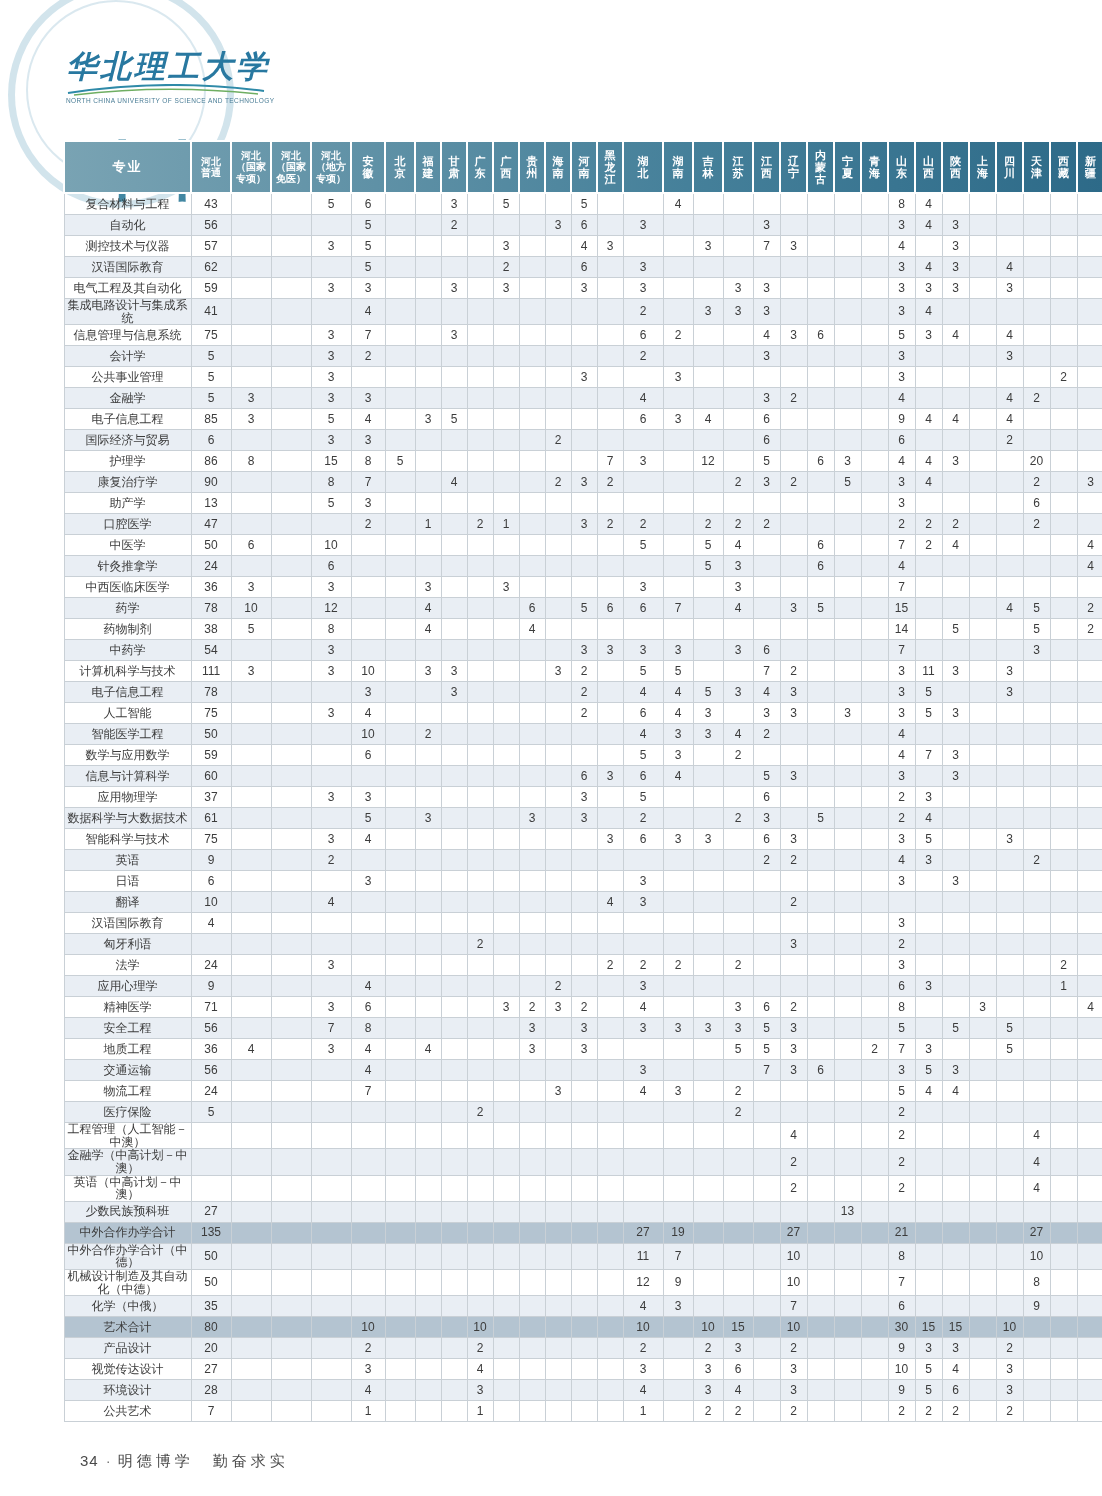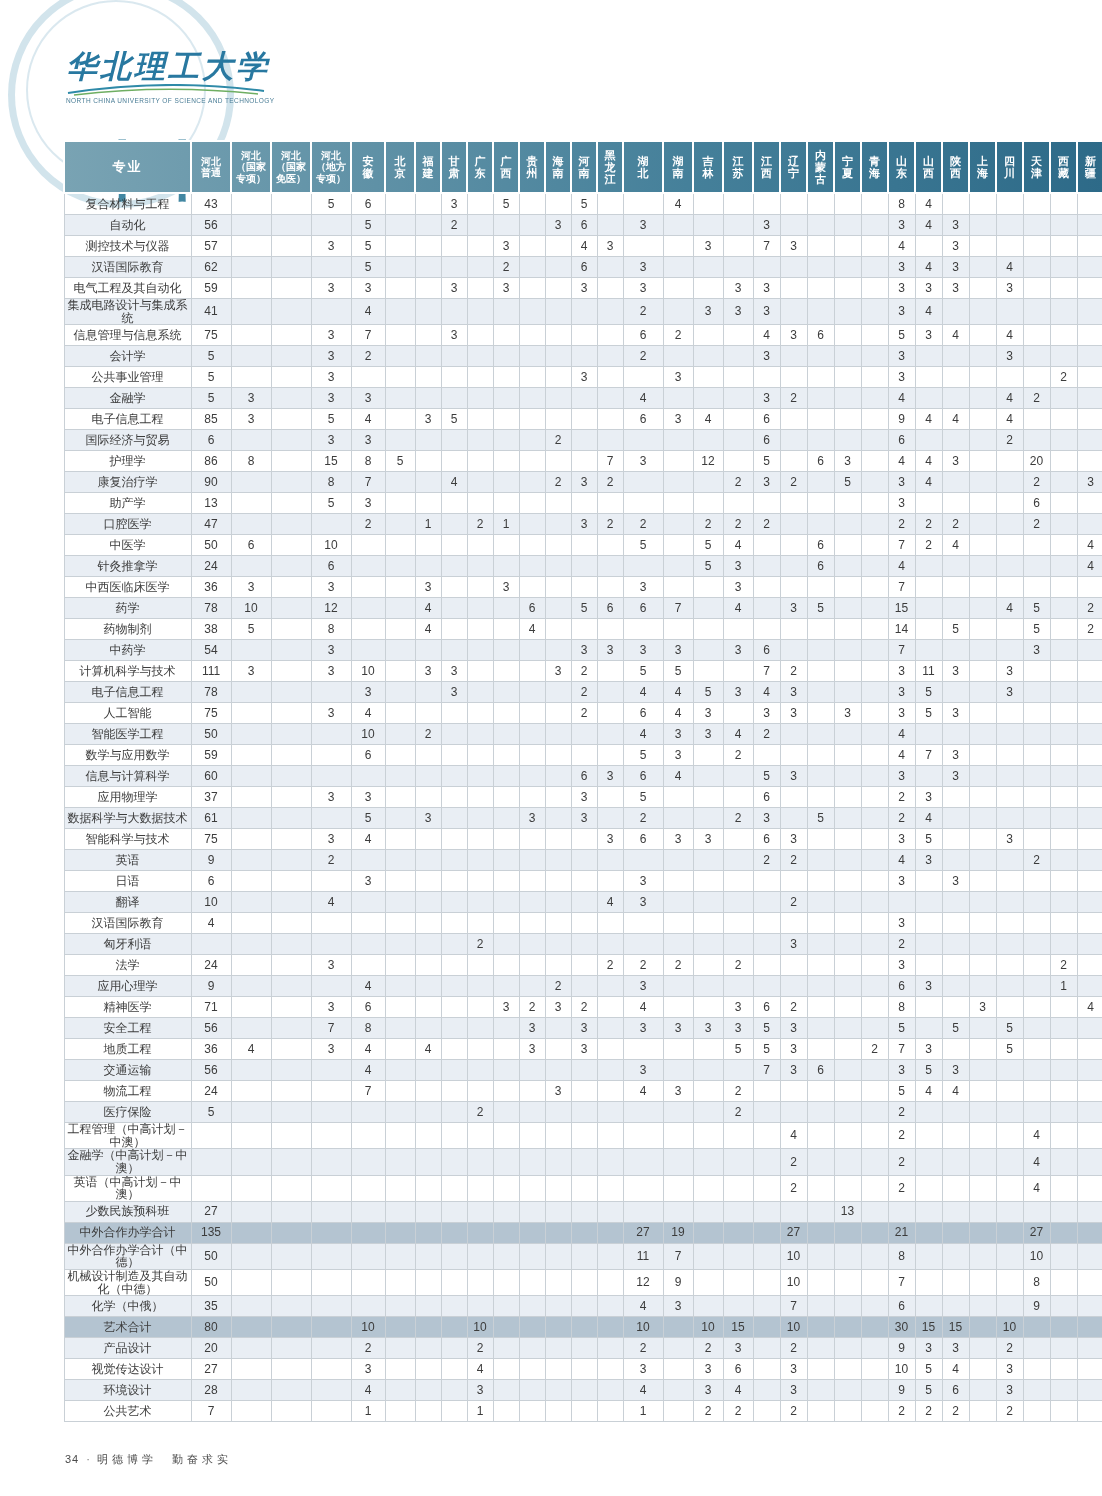--- a/index.html
+++ b/index.html
@@ -35,21 +35,21 @@
   #plan-table td{height:20px;font-size:12px;line-height:1.05;}
   td.major-name{font-size:11.5px;color:#2f2f2f;line-height:1.1;}
   tbody tr:nth-child(even) td{background:#e9eef4;}
   tbody tr.row-summary td{background:#b4c4d1;}
 
   
   th.w-name{width:123px;} th.w-hb{width:36px;} th.w-ah{width:30px;} th.w-bj{width:26px;}
   th.w-sm{width:22px;} th.w-hub{width:36px;} th.w-md{width:26px;} th.w-df{width:23px;}
 
   
-  #footer{position:absolute;left:65px;top:1452px;z-index:2;font-size:11px;color:#4a4a4a;}
+  #footer{position:absolute;left:80px;top:1452px;z-index:2;font-size:15px;color:#4a4a4a;}
   #footer .sep{margin:0 7px;color:#777;}
   #footer .motto{letter-spacing:4px;}
   #footer .pgnum{letter-spacing:1px;}
 </style>
 </head>
 <body>
 
 <div id="page">
 
   <div id="watermark-ring"></div>
@@ -1629,21 +1629,21 @@
           <td>2</td>
           <td></td>
           <td></td>
           <td></td>
           <td></td>
           <td></td>
           <td></td>
           <td></td>
         </tr>
         <tr>
-          <td class="major-name">工程管理（中高计划－中澳）</td>
+          <td class="major-name">工程管理（人工智能－中澳）</td>
           <td></td>
           <td></td>
           <td></td>
           <td></td>
           <td></td>
           <td></td>
           <td></td>
           <td></td>
           <td></td>
           <td></td>

